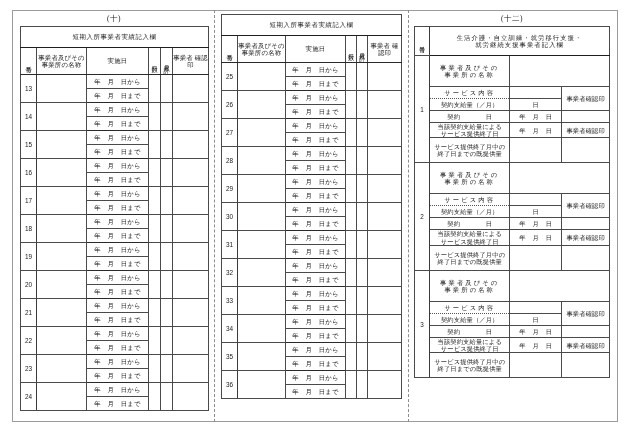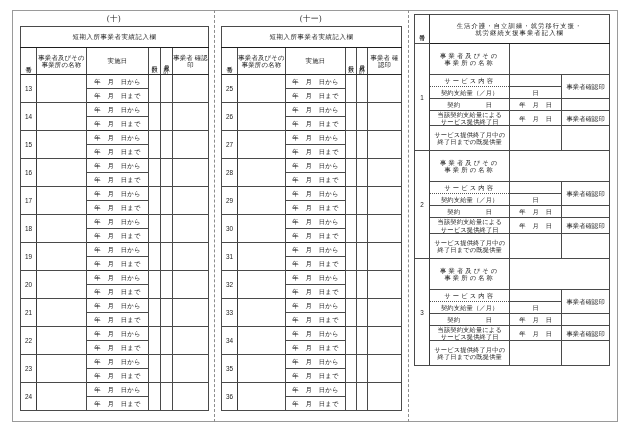--- a/index.html
+++ b/index.html
@@ -321,21 +321,20 @@
             <td rowspan="2">&nbsp;</td>
           </tr>
           <tr class="row-bot">
             <td class="date-cell" style="height: 13px;">年　月　日まで</td>
           </tr>
         </tbody>
     </table>
   </div>
 
   <div class="panel p2">
-    <div class="panel-code">(十一)</div>
     <table class="grid">
       <colgroup>
         <col style="width:16px">
           <col style="width:48px">
           <col style="width:60px">
         <col style="width:11px">
           <col style="width:11px">
           <col style="width:34px">
       </colgroup>
       <tbody>
@@ -486,20 +485,21 @@
             <td rowspan="2">&nbsp;</td>
           </tr>
           <tr class="row-bot">
             <td class="date-cell" style="height: 13px;">年　月　日まで</td>
           </tr>
         </tbody>
     </table>
   </div>
 
   <div class="panel p3">
+    <div class="panel-code">(十二)</div>
     <table class="grid">
       <colgroup>
         <col style="width:14px">
           <col style="width:74px">
           <col style="width:48px">
           <col style="width:44px">
       </colgroup>
       <tbody>
         <tr>
           <td class="num-cell"><span class="vtext">番号</span></td>

